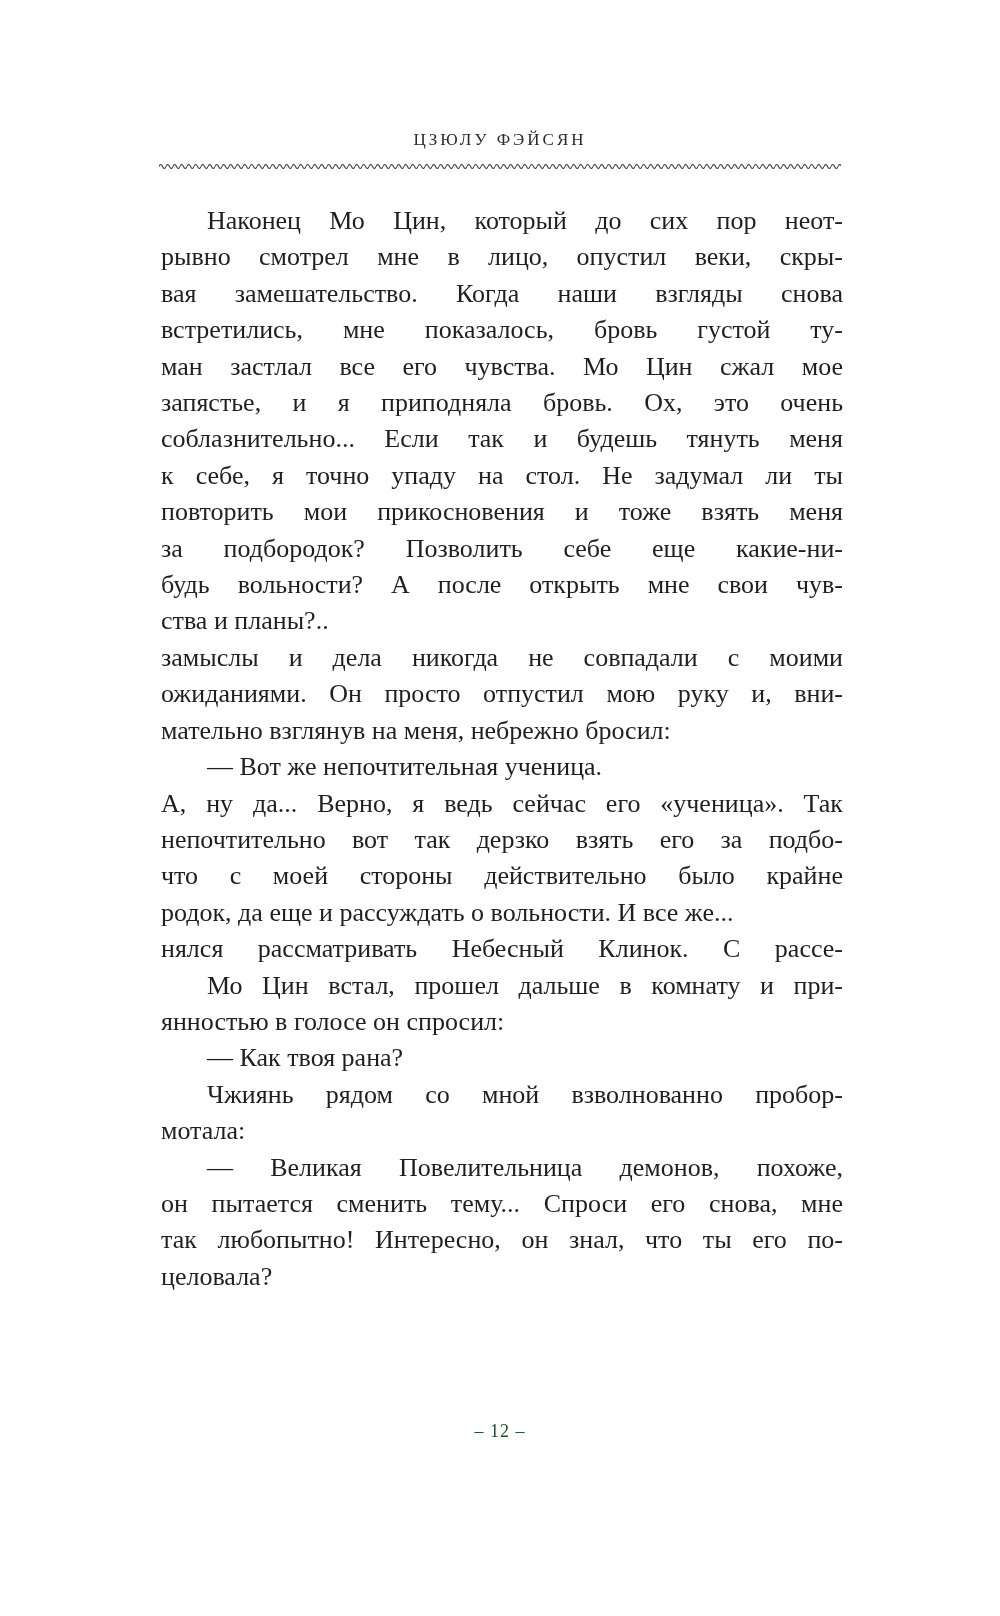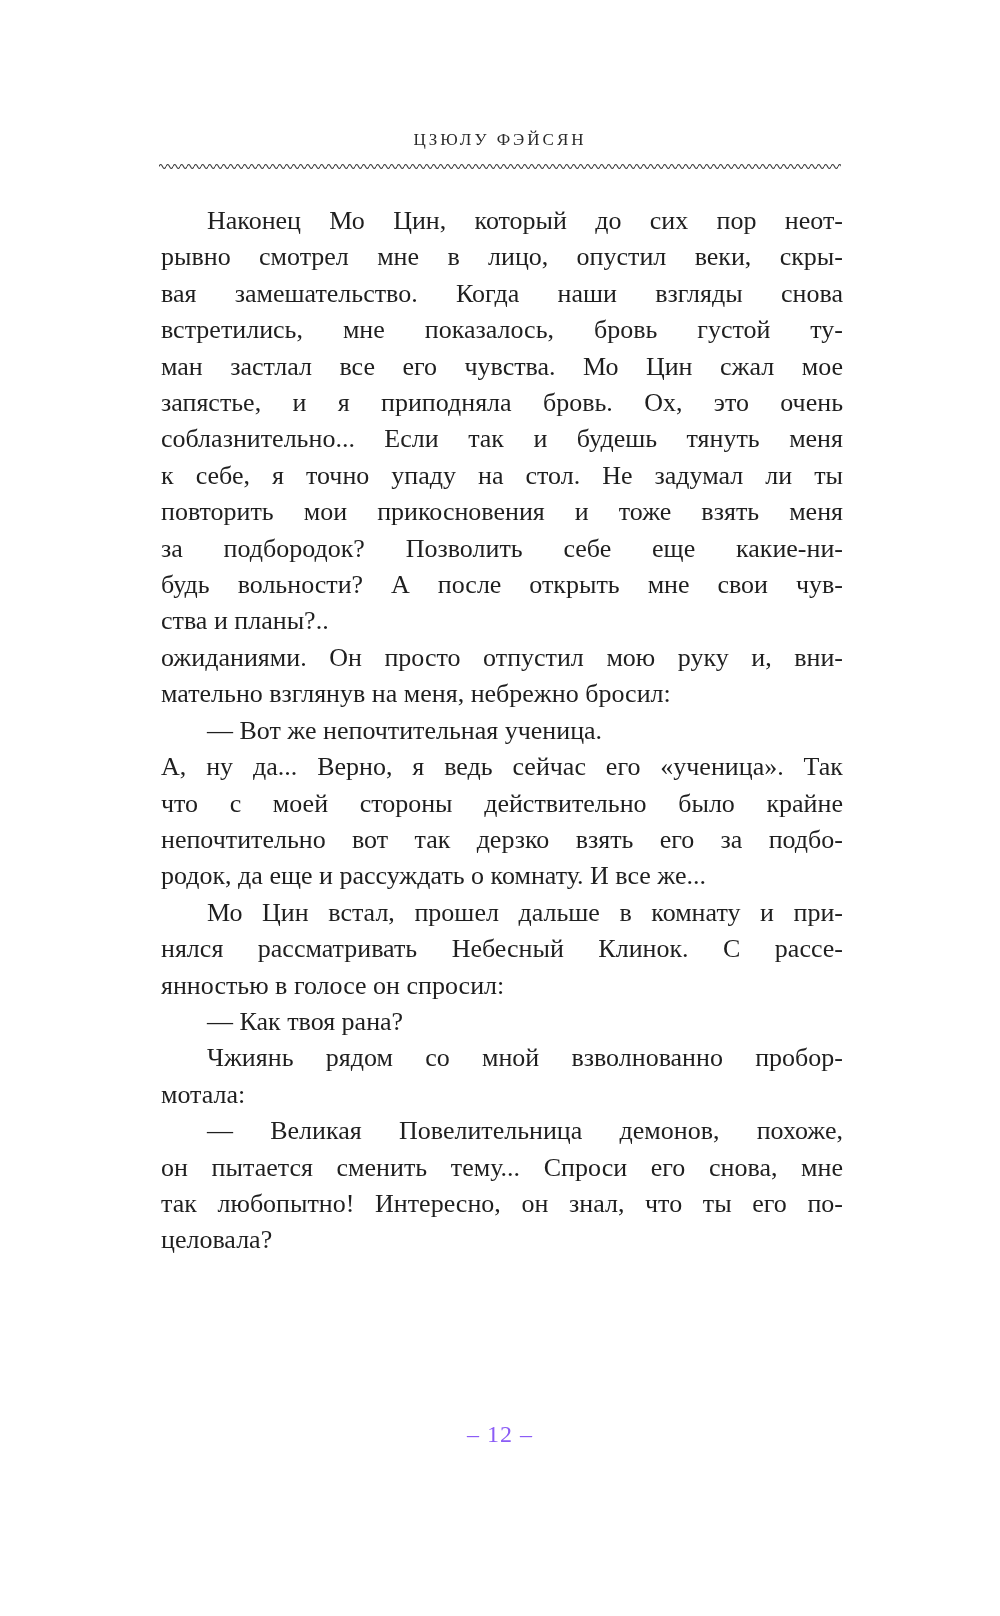--- a/index.html
+++ b/index.html
@@ -55,23 +55,23 @@
   .line.last {
     text-align-last: left;
     -moz-text-align-last: left;
   }
   .page-number {
     position: absolute;
     top: 1421px;
     left: 0;
     width: 1000px;
     text-align: center;
-    font-size: 24px;
+    font-size: 18px;
     letter-spacing: 1px;
-    color: #8b5cf6;
+    color: #14532d;
   }
 </style>
 </head>
 <body>
 
 <div class="page">
 
   <div class="author">ЦЗЮЛУ ФЭЙСЯН</div>
 
   <div class="divider">
@@ -94,35 +94,36 @@
         <div class="line">ман застлал все его чувства. Мо Цин сжал мое</div>
         <div class="line">запястье, и я приподняла бровь. Ох, это очень</div>
         <div class="line">соблазнительно... Если так и будешь тянуть меня</div>
         <div class="line">к себе, я точно упаду на стол. Не задумал ли ты</div>
         <div class="line">повторить мои прикосновения и тоже взять меня</div>
         <div class="line">за подбородок? Позволить себе еще какие-ни-</div>
         <div class="line">будь вольности? А после открыть мне свои чув-</div>
         <div class="line last">ства и планы?..</div>
       </div>
       <div class="para">
+        <div class="line">замыслы и дела никогда не совпадали с моими</div>
         <div class="line">ожиданиями. Он просто отпустил мою руку и, вни-</div>
         <div class="line last">мательно взглянув на меня, небрежно бросил:</div>
       </div>
       <div class="para">
         <div class="line first last">— Вот же непочтительная ученица.</div>
       </div>
       <div class="para">
         <div class="line">А, ну да... Верно, я ведь сейчас его «ученица». Так</div>
+        <div class="line">непочтительно вот так дерзко взять его за подбо-</div>
         <div class="line">что с моей стороны действительно было крайне</div>
-        <div class="line">непочтительно вот так дерзко взять его за подбо-</div>
-        <div class="line last">родок, да еще и рассуждать о комнату. И все же...</div>
+        <div class="line last">родок, да еще и рассуждать о вольности. И все же...</div>
       </div>
       <div class="para">
+        <div class="line">нялся рассматривать Небесный Клинок. С рассе-</div>
         <div class="line first">Мо Цин встал, прошел дальше в комнату и при-</div>
-        <div class="line">нялся рассматривать Небесный Клинок. С рассе-</div>
         <div class="line last">янностью в голосе он спросил:</div>
       </div>
       <div class="para">
         <div class="line first last">— Как твоя рана?</div>
       </div>
       <div class="para">
         <div class="line first">Чжиянь рядом со мной взволнованно пробор-</div>
         <div class="line last">мотала:</div>
       </div>
       <div class="para">

